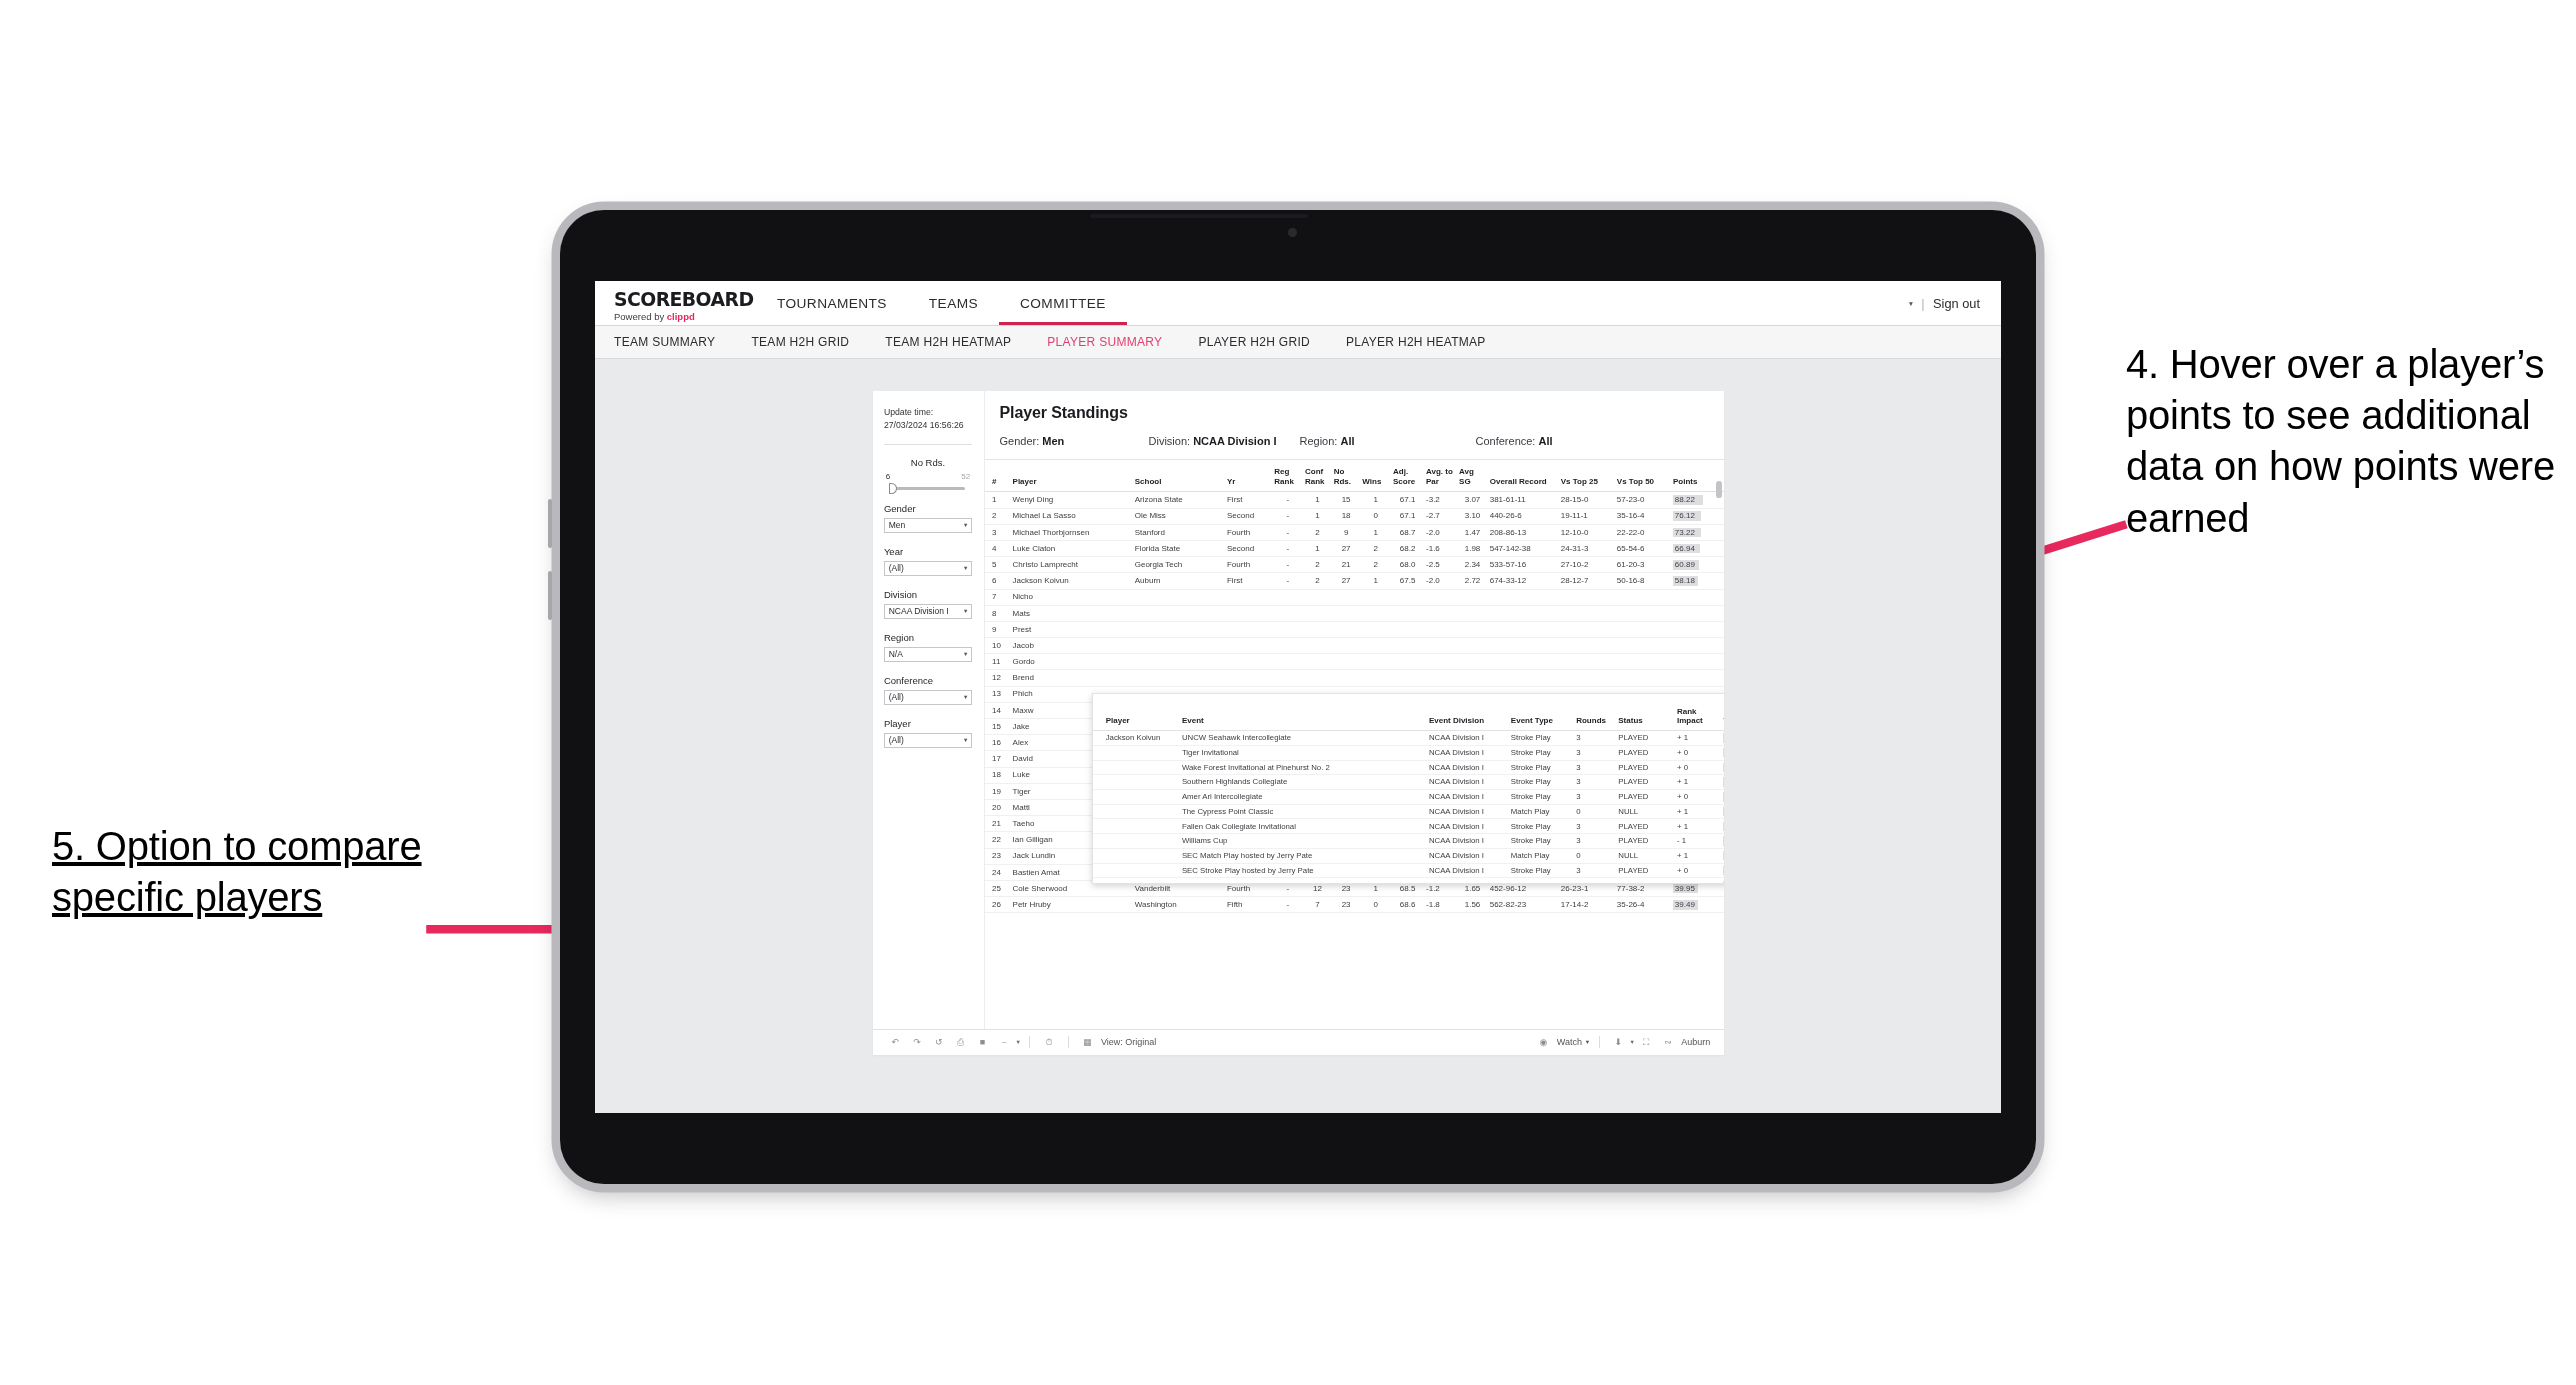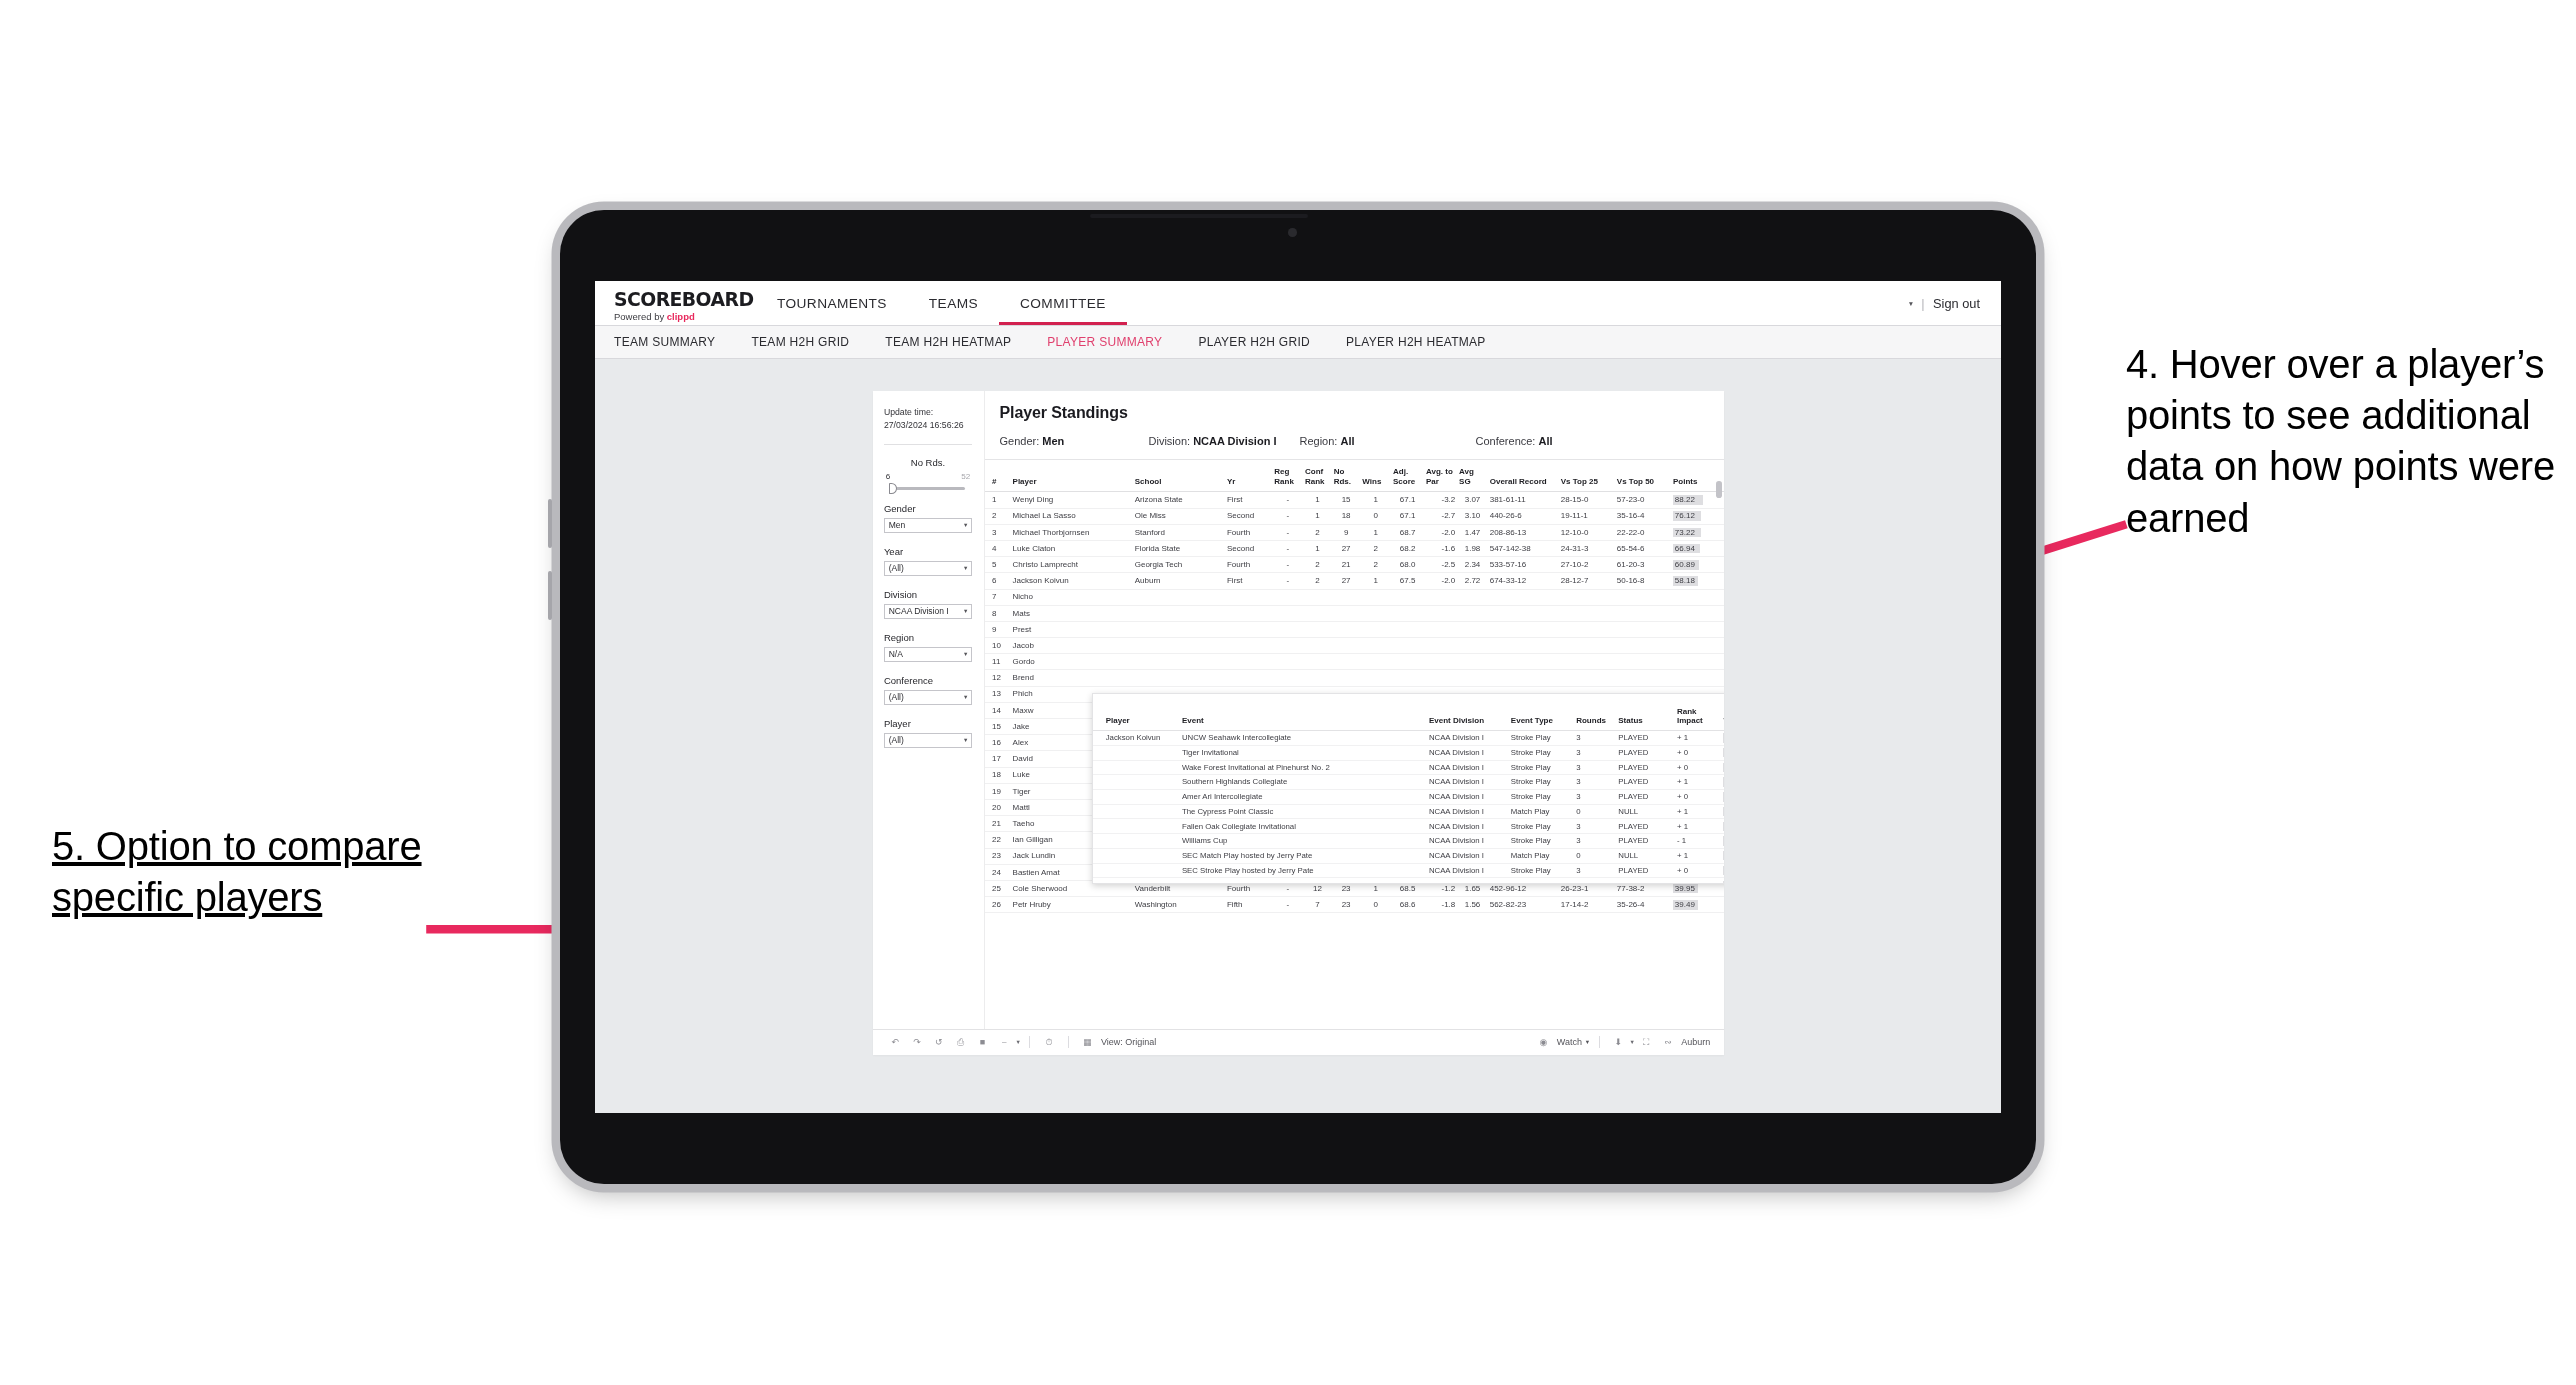--- a/index.html
+++ b/index.html
@@ -219,21 +219,21 @@
   }
   .c-num  { width: 21px; padding-left: 7.6px !important; }
   .c-play { width: 98px; }
   .c-sch  { width: 74px; }
   .c-yr   { width: 38px; }
   .c-rr   { width: 24.6px; text-align: center; }
   .c-cr   { width: 23px; text-align: center; }
   .c-nr   { width: 23px; text-align: center; }
   .c-win  { width: 24.6px; text-align: center; }
   .c-adj  { width: 26.5px; text-align: center; }
-  .c-atp  { width: 26.5px; text-align: right; }
+  .c-atp  { width: 26.5px; text-align: left; }
   .c-sg   { width: 24.6px; text-align: center; }
   .c-rec  { width: 57px; }
   .c-t25  { width: 45px; }
   .c-t50  { width: 45px; }
   .c-pts  { width: 42px; }
   th.c-rr, th.c-cr, th.c-nr, th.c-win, th.c-adj, th.c-atp, th.c-sg { text-align: center; }
   th.c-t25, th.c-t50, th.c-pts { text-align: left; }
 
   .ptsbar {
     display: inline-block; background: #dedee1;

